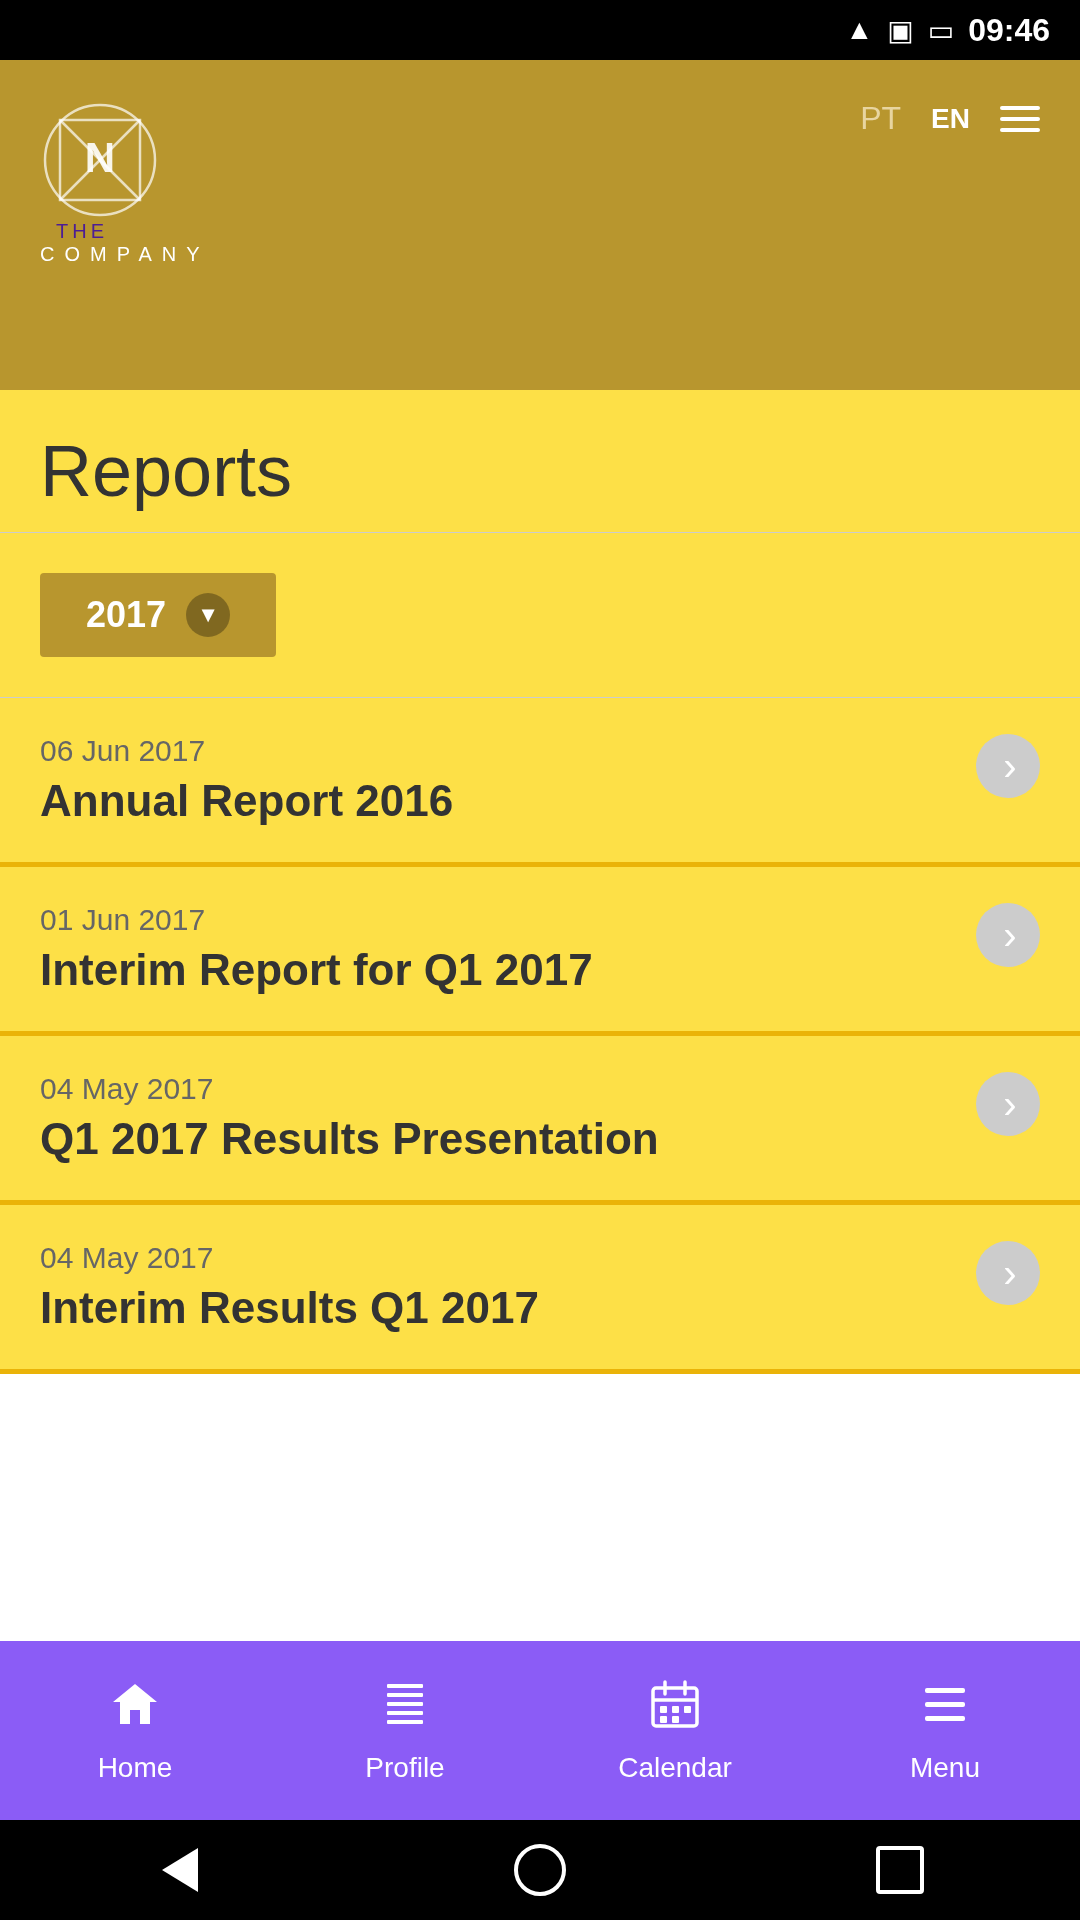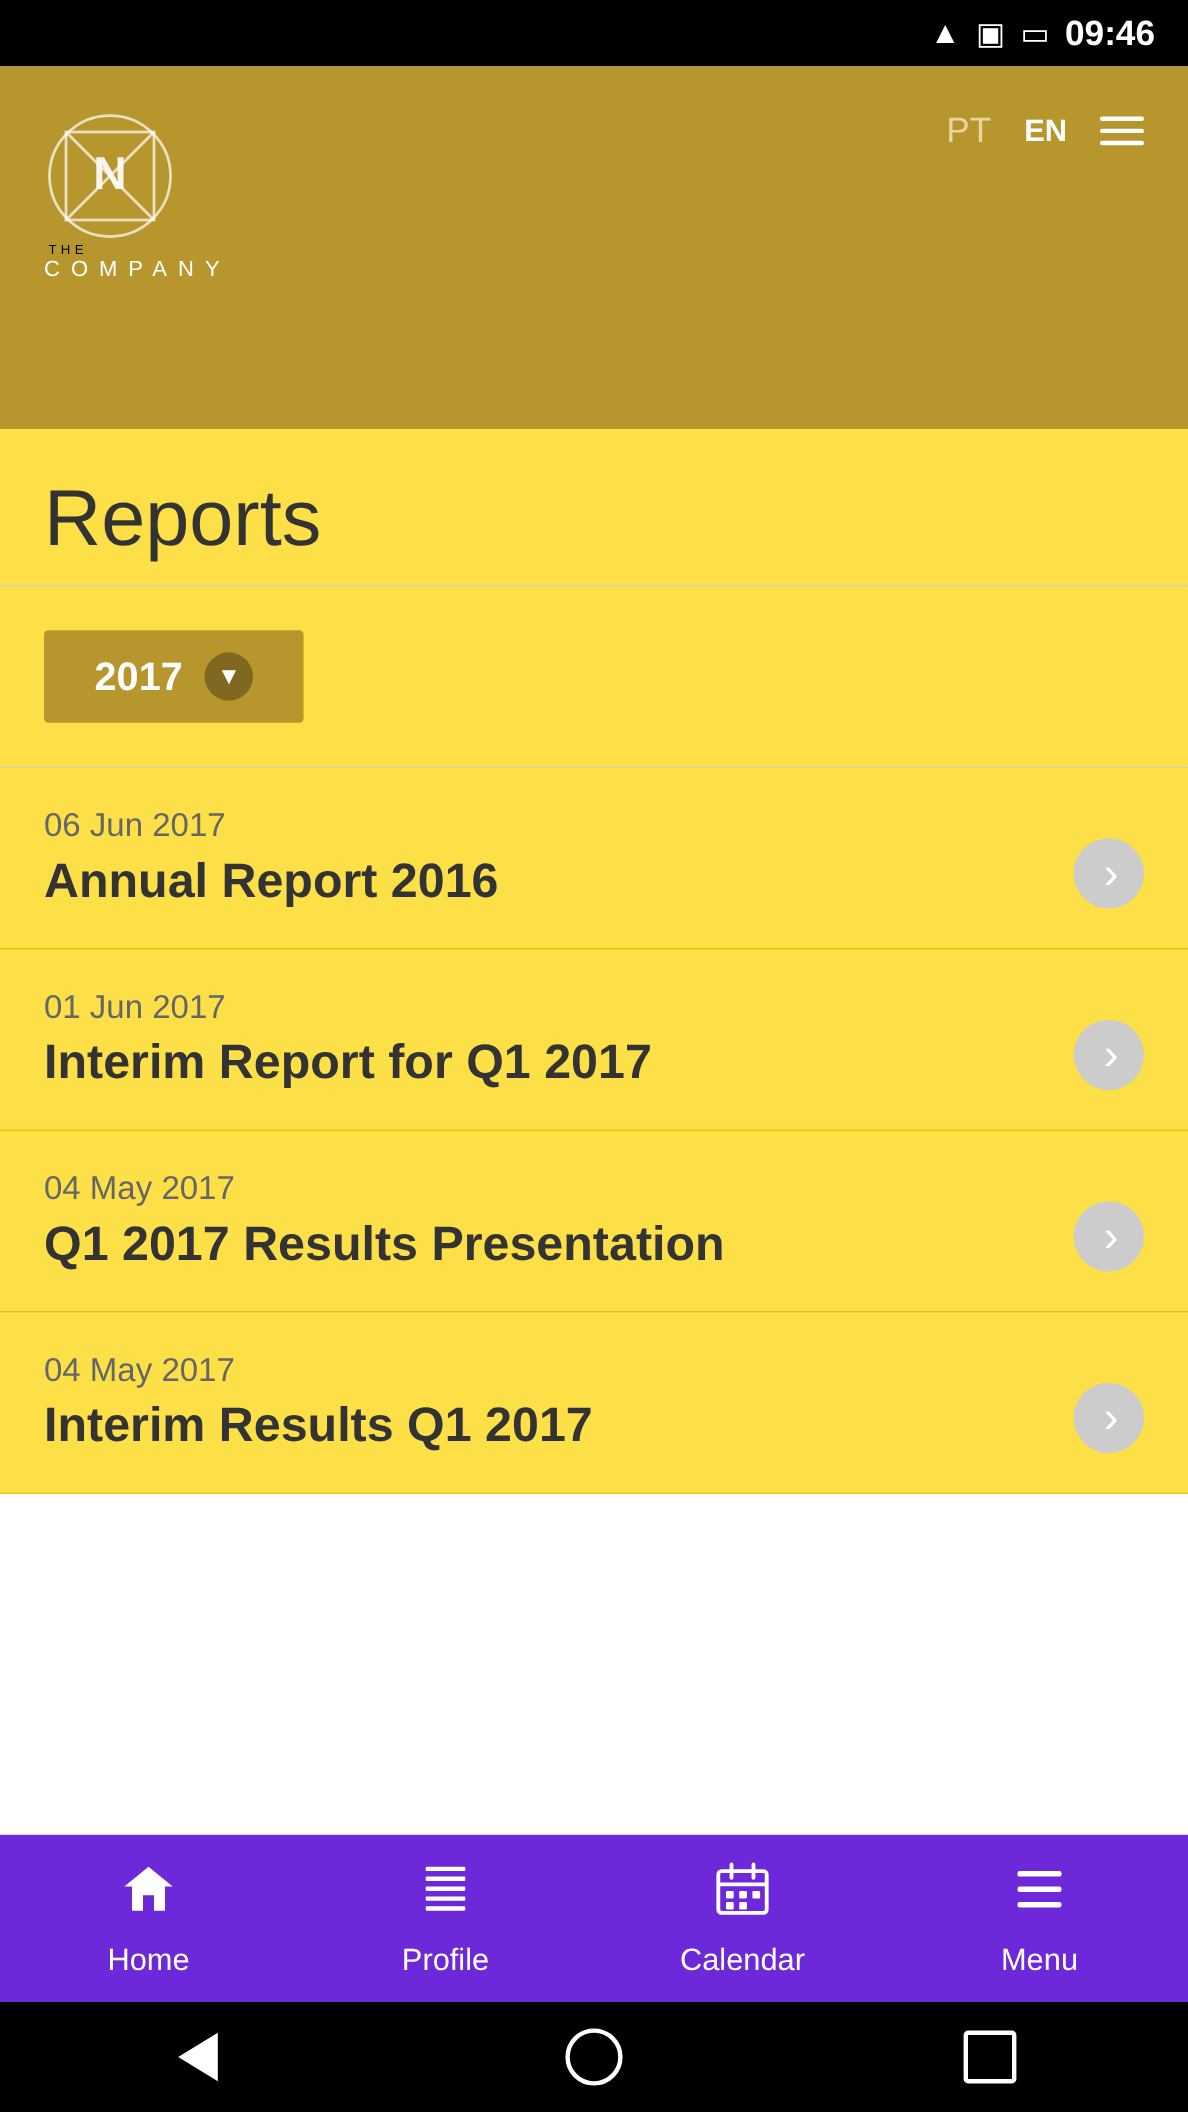--- a/index.html
+++ b/index.html
@@ -58,25 +58,25 @@
       min-height: 330px;
     }
 
     .logo-container {
       display: flex;
       flex-direction: column;
       align-items: flex-start;
     }
 
     .logo-text {
-      color: #000000;
-      font-size: 12px;
+      color: #4c1d95;
+      font-size: 20px;
       letter-spacing: 4px;
       font-weight: 300;
-      margin-left: 4px;
+      margin-left: 16px;
     }
 
     .logo-name {
       color: #fff;
       font-size: 52px;
       font-weight: bold;
       letter-spacing: 6px;
       line-height: 1;
     }
 
@@ -182,24 +182,24 @@
       margin-top: 40px;
     }
 
     
     .report-list {
       width: 100%;
     }
 
     .report-item {
       display: flex;
-      align-items: flex-end;
+      align-items: flex-start;
       justify-content: space-between;
       padding: 36px 40px;
-      border-bottom: 1px solid #eab308;
+      border-bottom: 5px solid #eab308;
       cursor: pointer;
     }
 
     .report-item-content {
       display: flex;
       flex-direction: column;
       gap: 8px;
     }
 
     .report-date {
@@ -231,22 +231,22 @@
       color: #fff;
       margin-left: 4px;
     }
 
     
     .bottom-nav {
       position: absolute;
       bottom: 100px;
       left: 0;
       width: 100%;
-      height: 152px;
-      background: #6d28d9;
+      height: 179px;
+      background: #8b5cf6;
       display: flex;
       align-items: center;
       justify-content: flex-end;
     }
 
     .nav-item {
       display: flex;
       flex-direction: column;
       align-items: center;
       gap: 10px;

